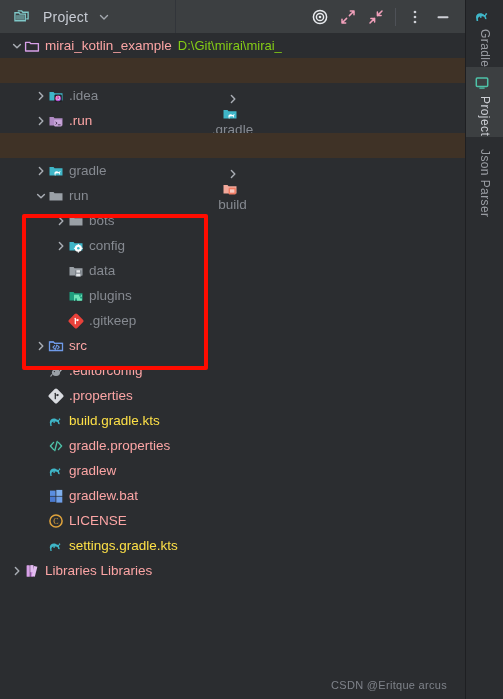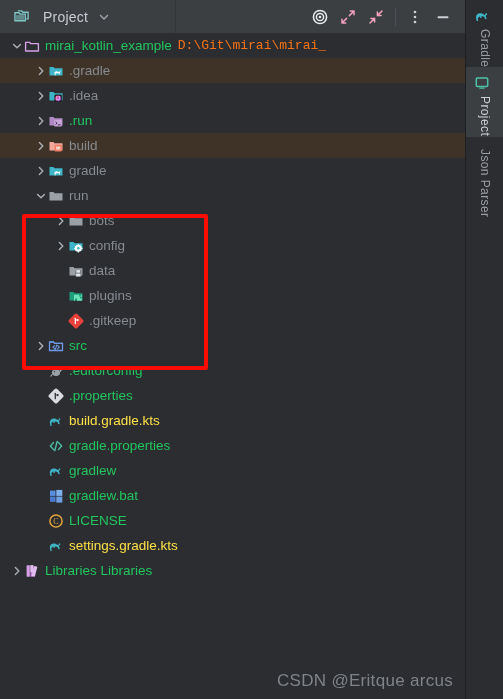--- a/index.html
+++ b/index.html
@@ -44,45 +44,45 @@
   }
   .vtab.active{background:#3c3f41;}
   .vtab.active .vlabel{color:#ced0d6;}
 
   
   .tree{position:absolute;left:0;top:33px;right:0;bottom:0;overflow:hidden;}
   .row{
     height:25px;display:flex;align-items:center;position:relative;
     white-space:nowrap;box-sizing:border-box;
   }
-  .row.excluded{background:#3f3226;}
+  .row.excluded{background:#3f3226;flex-direction:column;}
   .chev{width:14px;height:14px;flex:0 0 14px;display:flex;align-items:center;justify-content:center;}
   .chev.empty{visibility:hidden;}
   .icon{width:16px;height:16px;flex:0 0 16px;display:flex;align-items:center;justify-content:center;margin-right:5px;}
   .label{font-size:13.5px;color:#bcbec4;}
   .label.muted{color:#868a91;}
   .label.blue{color:#fde047;}
-  .label.white{color:#22c55e;}
+  .label.white{color:#fca5a5;}
   .module{font-weight:bold;color:#d3d5db;}
-  .path{color:#f97316;font-size:13px;margin-left:6px;font-family:Liberation Mono, monospace;}
+  .path{color:#84cc16;font-size:13px;margin-left:6px;}
 
   .sp0{width:10px;flex:0 0 10px;}
   .sp1{width:34px;flex:0 0 34px;}
   .sp2{width:54px;flex:0 0 54px;}
 
   
   .annot{
     position:absolute;left:22px;top:181px;width:186px;height:156px;
     border:4px solid #ff0c00;border-radius:2px;box-sizing:border-box;
     pointer-events:none;
   }
 
   .watermark{
-    position:absolute;right:12px;bottom:8px;
-    font-size:17px;color:#7f838a;letter-spacing:.3px;margin-top:22px;
+    position:absolute;right:18px;bottom:8px;
+    font-size:11px;color:#7f838a;letter-spacing:.3px;margin-top:22px;
   }
 </style>
 </head>
 <body>
 
 <div class="app">
 
   <div class="main">
 
     <div class="toolwin-header">

